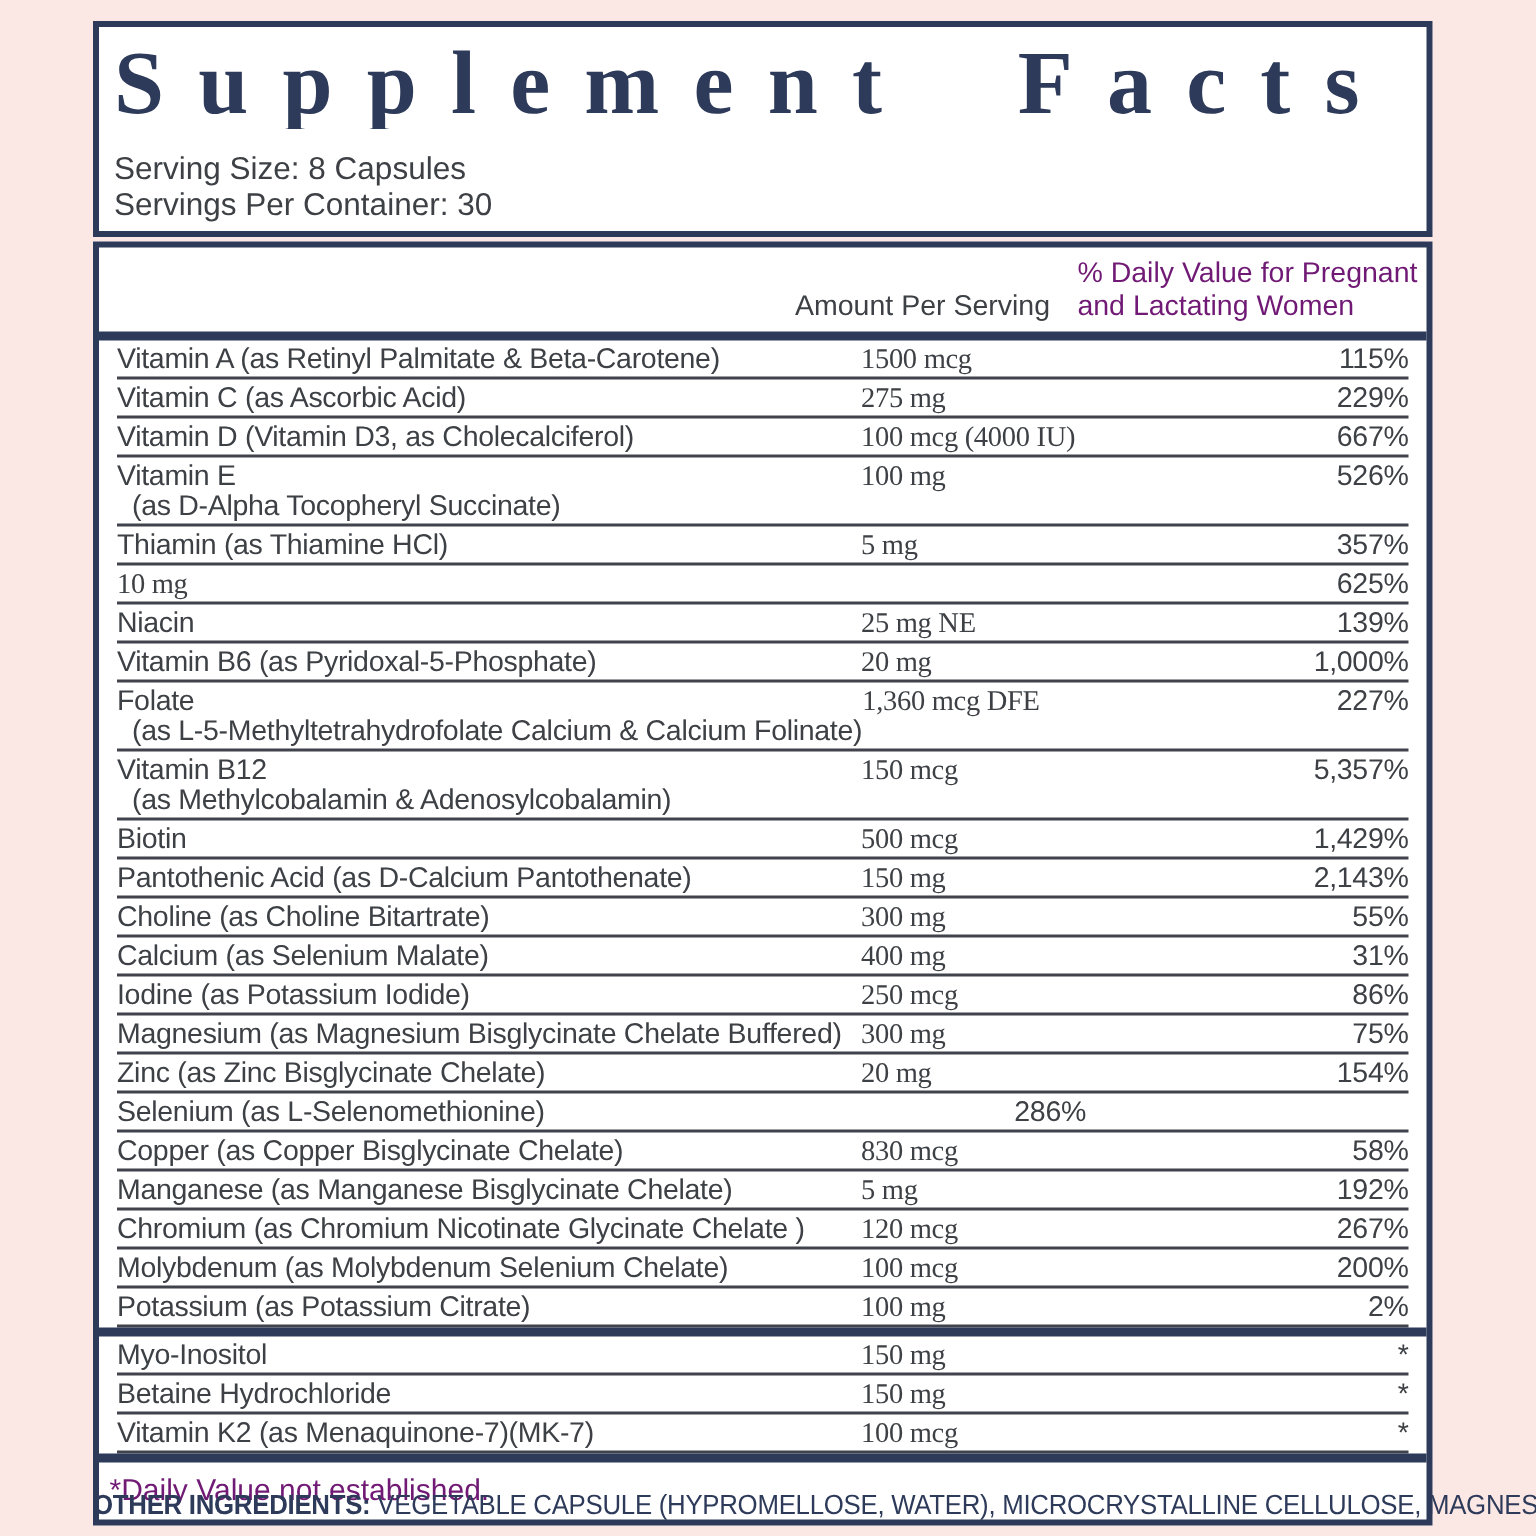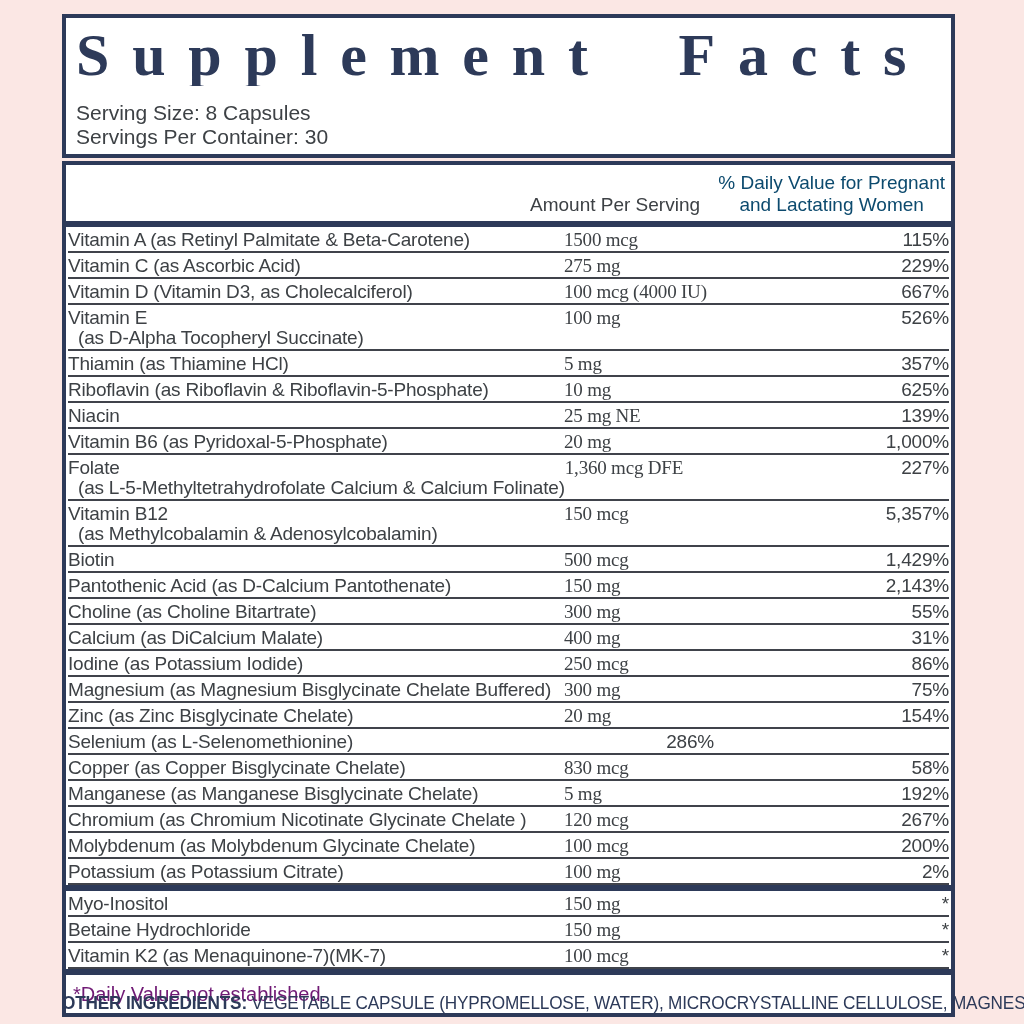--- a/index.html
+++ b/index.html
@@ -53,31 +53,31 @@
     padding:7px 0 5px 0;
     min-height:44px;
   }
   .header-bar{height:6px;background:#2d3a59;}
   .h-spacer{width:458px;flex:0 0 auto;}
   .amount-header{
     font-size:19px;color:#3d4145;white-space:nowrap;
   }
   .dv-header{
     margin-left:auto;
-    text-align:center;
+    text-align:left;
     font-size:19px;
     line-height:22px;
-    color:#0c4a6e;
+    color:#701a75;
     white-space:nowrap;
   }
   
   .row{
     display:flex;
     align-items:flex-start;
-    margin:0 2px;
+    margin:0 12px;
     border-bottom:2px solid #40434b;
     padding:2.5px 0 1.5px 0;
     font-size:19px;
     line-height:20px;
     letter-spacing:-0.2px;
     color:#3d4145;
   }
   .cell-name{flex:0 0 496px;white-space:nowrap;overflow:visible;}
   .name-sub{padding-left:10px;}
   .cell-amount{flex:1 1 auto;white-space:nowrap;font-family:Liberation Serif, serif;}
@@ -167,24 +167,20 @@
   <div class="row">
     <div class="cell-name">
       <div class="name-main">Thiamin (as Thiamine HCl)</div>
 
     </div>
     <div class="cell-amount">5 mg</div>
     <div class="cell-dv">357%</div>
   </div>
 
   <div class="row">
-    <div class="cell-name">
-      <div class="name-main">Riboflavin (as Riboflavin &amp; Riboflavin-5-Phosphate)</div>
-
-    </div>
     <div class="cell-amount">10 mg</div>
     <div class="cell-dv">625%</div>
   </div>
 
   <div class="row">
     <div class="cell-name">
       <div class="name-main">Niacin</div>
 
     </div>
     <div class="cell-amount">25 mg NE</div>
@@ -240,21 +236,21 @@
     <div class="cell-name">
       <div class="name-main">Choline (as Choline Bitartrate)</div>
 
     </div>
     <div class="cell-amount">300 mg</div>
     <div class="cell-dv">55%</div>
   </div>
 
   <div class="row">
     <div class="cell-name">
-      <div class="name-main">Calcium (as DiCalcium Malate)</div>
+      <div class="name-main">Calcium (as Selenium Malate)</div>
 
     </div>
     <div class="cell-amount">400 mg</div>
     <div class="cell-dv">31%</div>
   </div>
 
   <div class="row">
     <div class="cell-name">
       <div class="name-main">Iodine (as Potassium Iodide)</div>
 
@@ -311,21 +307,21 @@
     <div class="cell-name">
       <div class="name-main">Chromium (as Chromium Nicotinate Glycinate Chelate )</div>
 
     </div>
     <div class="cell-amount">120 mcg</div>
     <div class="cell-dv">267%</div>
   </div>
 
   <div class="row">
     <div class="cell-name">
-      <div class="name-main">Molybdenum (as Molybdenum Glycinate Chelate)</div>
+      <div class="name-main">Molybdenum (as Molybdenum Selenium Chelate)</div>
 
     </div>
     <div class="cell-amount">100 mcg</div>
     <div class="cell-dv">200%</div>
   </div>
 
   <div class="row">
     <div class="cell-name">
       <div class="name-main">Potassium (as Potassium Citrate)</div>
 

